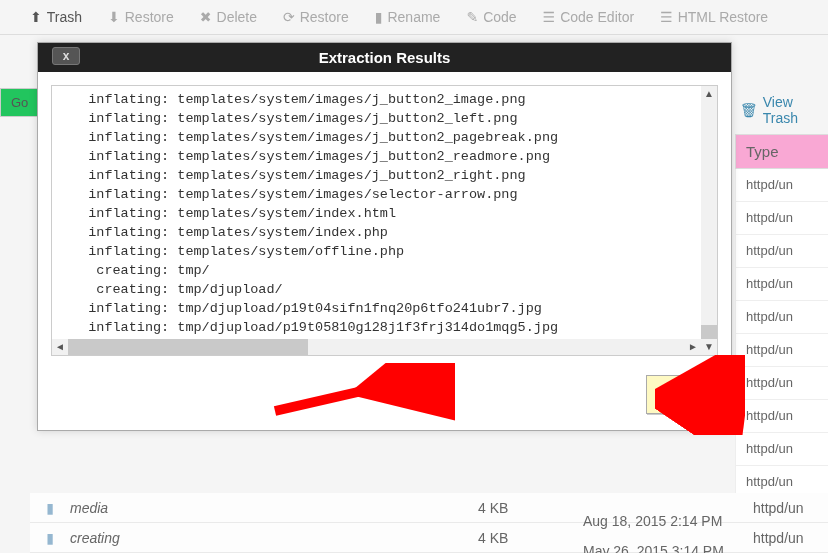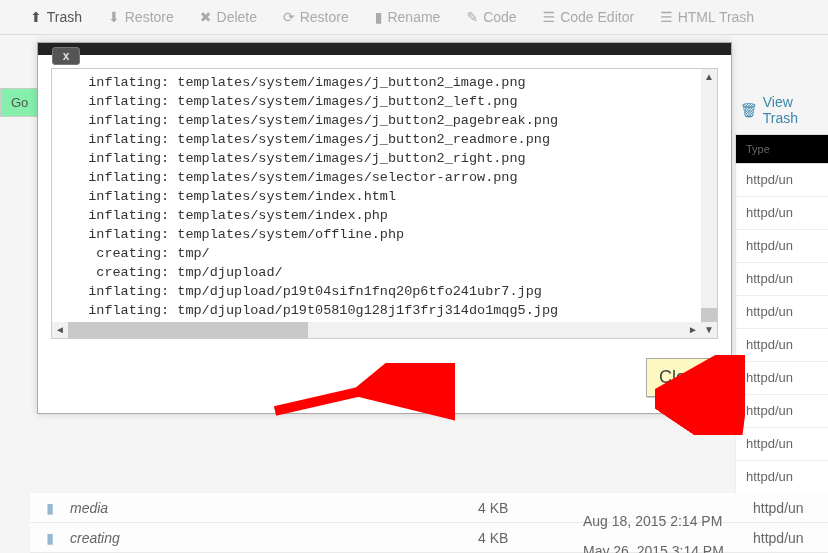--- a/index.html
+++ b/index.html
@@ -28,21 +28,21 @@
   }
   .toolbar .tb-item { display: inline-flex; align-items: center; gap: 5px; cursor: pointer; }
   .toolbar .tb-item.active { color: #555; }
   .toolbar .icn { font-size: 14px; line-height: 1; }
 
   
   .go-btn {
     position: absolute;
     top: 88px; left: 0;
     border: 1px solid #ccc;
-    background: #86efac;
+    background: #22c55e;
     padding: 6px 10px;
     font-size: 13px;
     color: #555;
     border-right: none;
     border-top-left-radius: 0;
     border-bottom-left-radius: 0;
     cursor: pointer;
   }
 
   
@@ -53,26 +53,26 @@
   }
   .view-trash {
     color: #3a87ad;
     font-size: 14px;
     padding: 8px 5px;
     display: flex; align-items: center; gap: 5px;
     cursor: pointer;
   }
   .type-table { width: 100%; }
   .type-table .th {
-    background: #000000;
+    background: #f9a8d4;
     border: 1px solid #ddd;
     border-right: none;
     padding: 8px 10px;
     color: #666;
-    font-size: 11px;
+    font-size: 15px;
   }
   .type-table .td {
     background: #fff;
     border-bottom: 1px solid #eee;
     border-left: 1px solid #eee;
     padding: 8px 10px;
     color: #666;
     font-size: 13px;
     height: 33px;
     overflow: hidden;
@@ -250,21 +250,21 @@
   <span class="tb-item">
     <span class="icn">✎</span>
     <span>Code</span>
   </span>
   <span class="tb-item">
     <span class="icn">☰</span>
     <span>Code Editor</span>
   </span>
   <span class="tb-item">
     <span class="icn">☰</span>
-    <span>HTML Trash</span>
+    <span>HTML Restore</span>
   </span>
 </div>
 
 <button class="go-btn">Go</button>
 
 <div class="right-panel">
   <div class="view-trash">
     <span>🗑</span>
     <span>View Trash</span>
   </div>
@@ -302,20 +302,21 @@
         <span class="size">4 KB</span>
         <span class="date">May 26, 2015 3:14 PM</span>
         <span class="type">httpd/un</span>
       </div>
     </div>
 </div>
 
 <div class="modal">
   <div class="modal-header">
     <span class="modal-close-x">x</span>
+    <span>Extraction Results</span>
   </div>
   <div class="modal-body">
     <div class="output-wrap">
       <pre class="output-text" id="output-text">  inflating: templates/system/images/j_button2_image.png
   inflating: templates/system/images/j_button2_left.png
   inflating: templates/system/images/j_button2_pagebreak.png
   inflating: templates/system/images/j_button2_readmore.png
   inflating: templates/system/images/j_button2_right.png
   inflating: templates/system/images/selector-arrow.png
   inflating: templates/system/index.html

